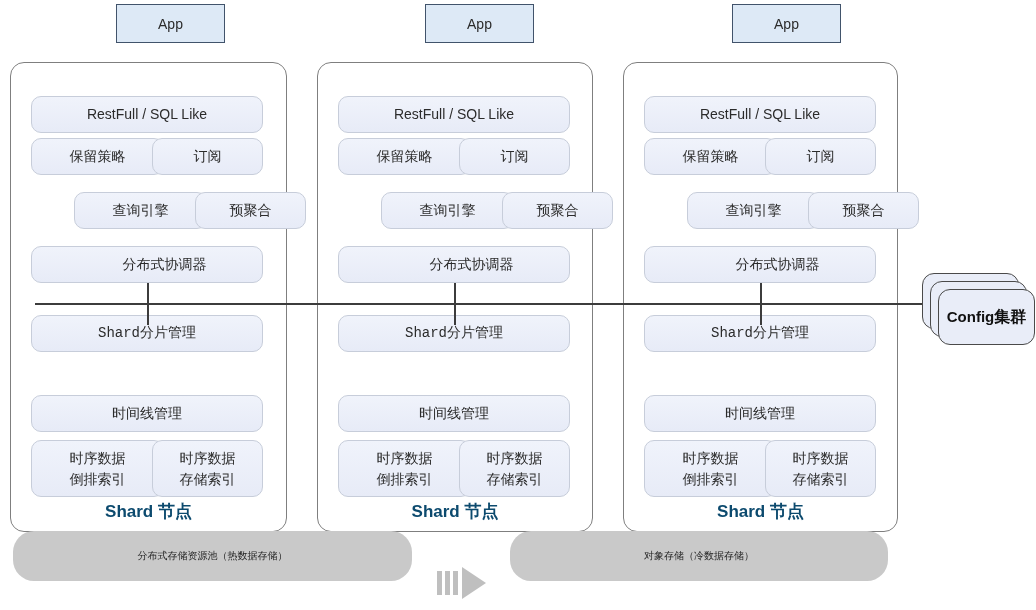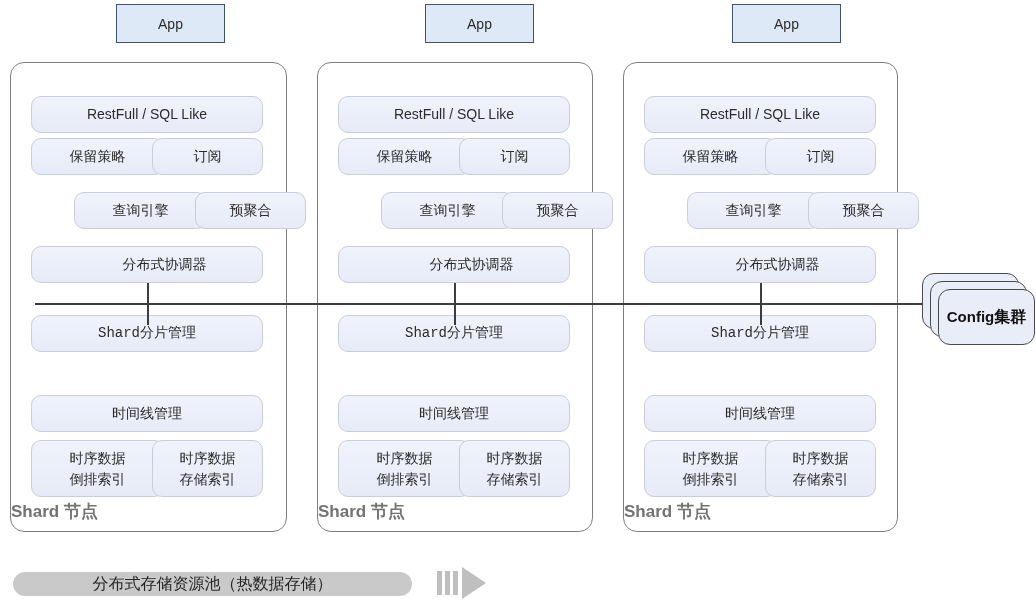--- a/index.html
+++ b/index.html
@@ -70,23 +70,24 @@
   .r4 { top: 183px; padding-left: 35px; }
   .r5 { top: 252px; font-family: Liberation Mono, monospace; }
   .r6 { top: 332px; }
   .r7 { top: 377px; height: 57px !important; }
 
   .node-label {
     position: absolute;
     left: 0;
     bottom: 8px;
     width: 100%;
+    text-align: center;
     font-weight: bold;
     font-size: 17px;
-    color: #737373;
+    color: #0c4a6e;
   }
 
   
   .hline {
     position: absolute;
     left: 35px;
     top: 303px;
     width: 893px;
     height: 2px;
     background: #3c3c3c;
@@ -121,28 +122,28 @@
     align-items: center;
     justify-content: center;
     line-height: 1.35;
   }
   .config-front .cfg-name { font-weight: bold; font-size: 15px; color: #111; }
   .config-front .cfg-sub  { font-weight: bold; font-size: 16px; color: #111; }
 
   
   .storage-bar {
     position: absolute;
-    top: 572px;
-    height: 24px;
+    top: 531px;
+    height: 50px;
     background: #c9c9c9;
     border-radius: 21px;
     display: flex;
     align-items: center;
     justify-content: center;
-    font-size: 16px;
+    font-size: 10px;
     color: #262626;
   }
   .storage-hot  { left: 13px;  width: 399px; }
   .storage-cold { left: 510px; width: 378px; }
 
   
   .flow-arrow {
     position: absolute;
     left: 437px;
     top: 567px;
@@ -246,15 +247,16 @@
     <span class="cfg-sub">集群</span>
   </div>
 
   <div class="storage-bar storage-hot">分布式存储资源池（热数据存储）</div>
   <div class="flow-arrow">
     <span class="bar"></span>
     <span class="bar"></span>
     <span class="bar"></span>
     <span class="tri"></span>
   </div>
+  <div class="storage-bar storage-cold">对象存储（冷数据存储）</div>
 
 
 </div>
 
 </body></html>

